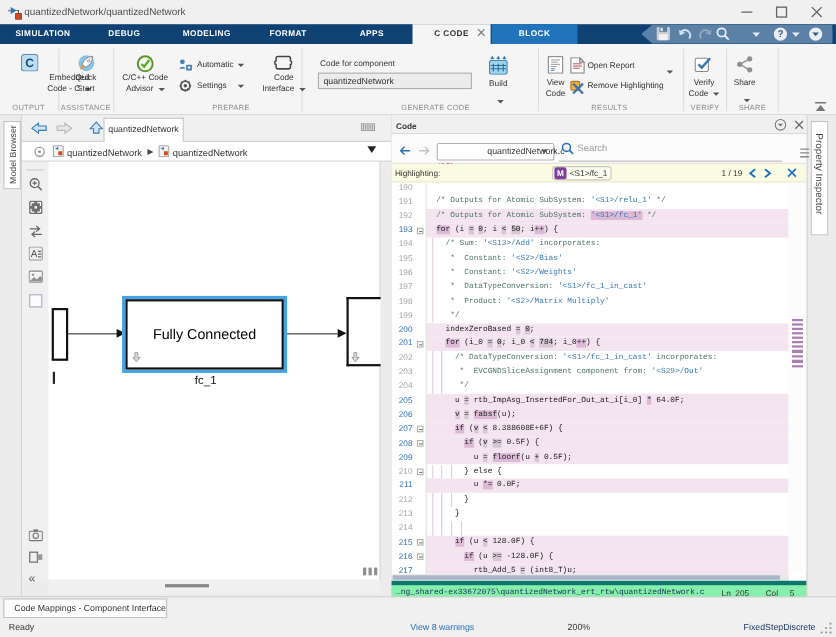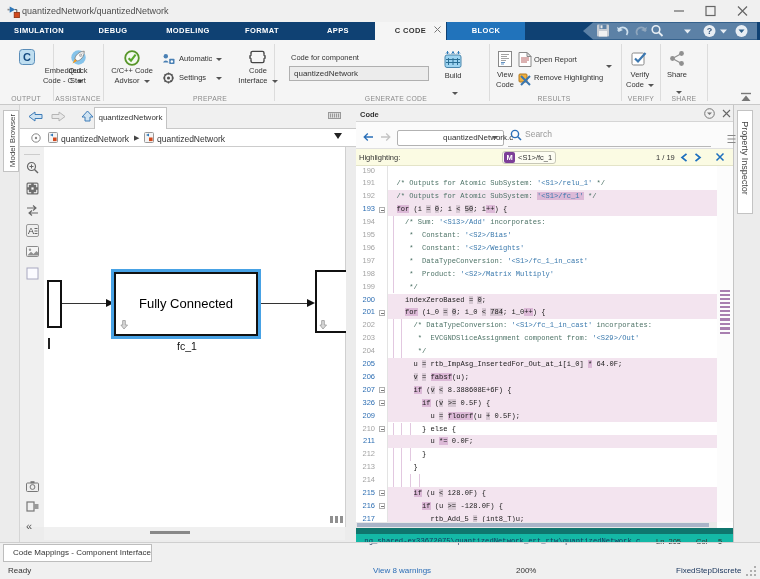--- a/index.html
+++ b/index.html
@@ -70,22 +70,22 @@
 #codebar { left:356px; top:122px; width:377px; height:27px; background:#fbfbfb;
   border-bottom:1px solid #e0e0e0; }
 #filedrop { position:absolute; left:41px; top:8px; width:107px; height:16px; border:1px solid #b2b2b2;
   border-radius:2px; background:#fff; font-size:8px; color:#333; line-height:14px; }
 #hlbar { left:356px; top:149px; width:377px; height:17px; background:#fbfbe3;
   border-bottom:1px solid #e4e4c8; font-size:7.5px; color:#333; }
 #codearea { left:356px; top:166px; width:361px; height:360px; background:#fff; overflow:hidden;}
 #codescroll { left:717px; top:166px; width:16px; height:356px; background:#fcfcfc; }
 #code-hscroll { left:356px; top:522px; width:361px; height:6px; background:#e8e8e8; }
 #code-hthumb { left:357px; top:523px; width:352px; height:4px; background:#a8b4c8; }
-#pathbar { left:356px; top:528px; width:377px; height:15px; background:#14b8a6;
-  border-top:6px solid #0f766e; font-family:"Liberation Mono", monospace;
+#pathbar { left:356px; top:528px; width:377px; height:15px; background:#86efac;
+  border-top:4px solid #0f766e; font-family:"Liberation Mono", monospace;
   font-size:7.2px; color:#16325a; line-height:15px; }
 
 .row { position:absolute; left:0; width:361px; height:12.9px; }
 .rowhl { background:linear-gradient(90deg, rgba(0,0,0,0) 0 31px, #f3e4ef 31px 100%); }
 .lnum { position:absolute; left:0; top:0; width:19px; height:12.9px; text-align:right;
   font-size:7.5px; color:#a3a3a3; line-height:12.9px; font-family:"Liberation Sans",sans-serif;}
 .lnum.b { color:#2f6fb3; }
 .fold { position:absolute; left:23px; top:3.4px; width:6px; height:6px; border:1px solid #b0b0b0;
   background:#fff; }
 .fold:after { content:""; position:absolute; left:1px; top:2px; width:3px; height:1px; background:#777;}
@@ -503,21 +503,21 @@
   <div class="row rowhl" style="top:204.9px">
         <span class="lnum b">206</span>
         <span class="ct">      <span class="hg">v</span> <span class="hg">=</span> <span class="hp">fabsf</span>(u);</span>
       </div>
   <div class="row rowhl" style="top:217.8px">
         <span class="lnum b">207</span>
         <span class="fold"></span>
         <span class="ct">      <span class="hp">if</span> (<span class="hg">v</span> <span class="hg">&lt;</span> 8.388608E+6F) {</span>
       </div>
   <div class="row rowhl" style="top:230.7px">
-        <span class="lnum b">326</span>
+        <span class="lnum b">208</span>
         <span class="fold"></span>
         <span class="ct">        <span class="hp">if</span> (<span class="hg">v</span> <span class="hg">&gt;=</span> 0.5F) {</span>
       </div>
   <div class="row rowhl" style="top:243.6px">
         <span class="lnum b">209</span>
         <span class="ct">          u <span class="hg">=</span> <span class="hp">floorf</span>(u <span class="hg">+</span> 0.5F);</span>
       </div>
   <div class="row" style="top:256.5px">
         <span class="lnum">210</span>
         <span class="fold"></span>

